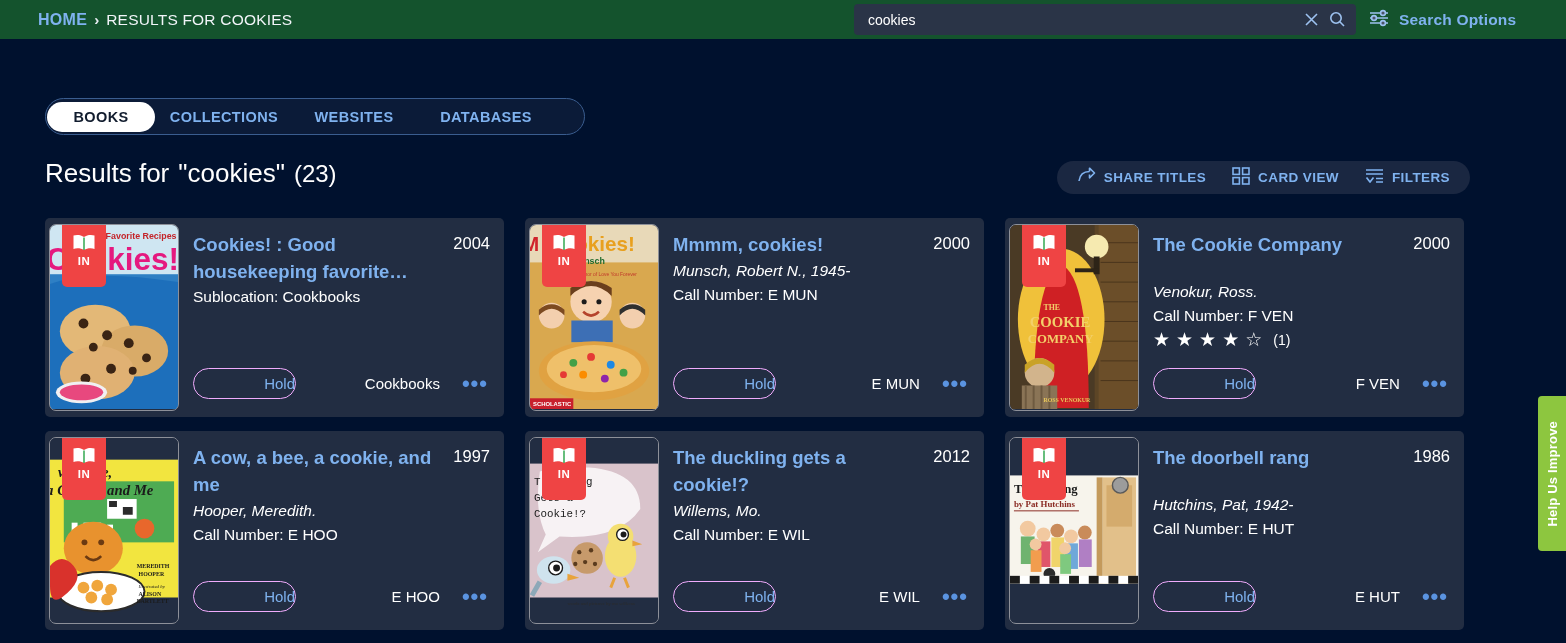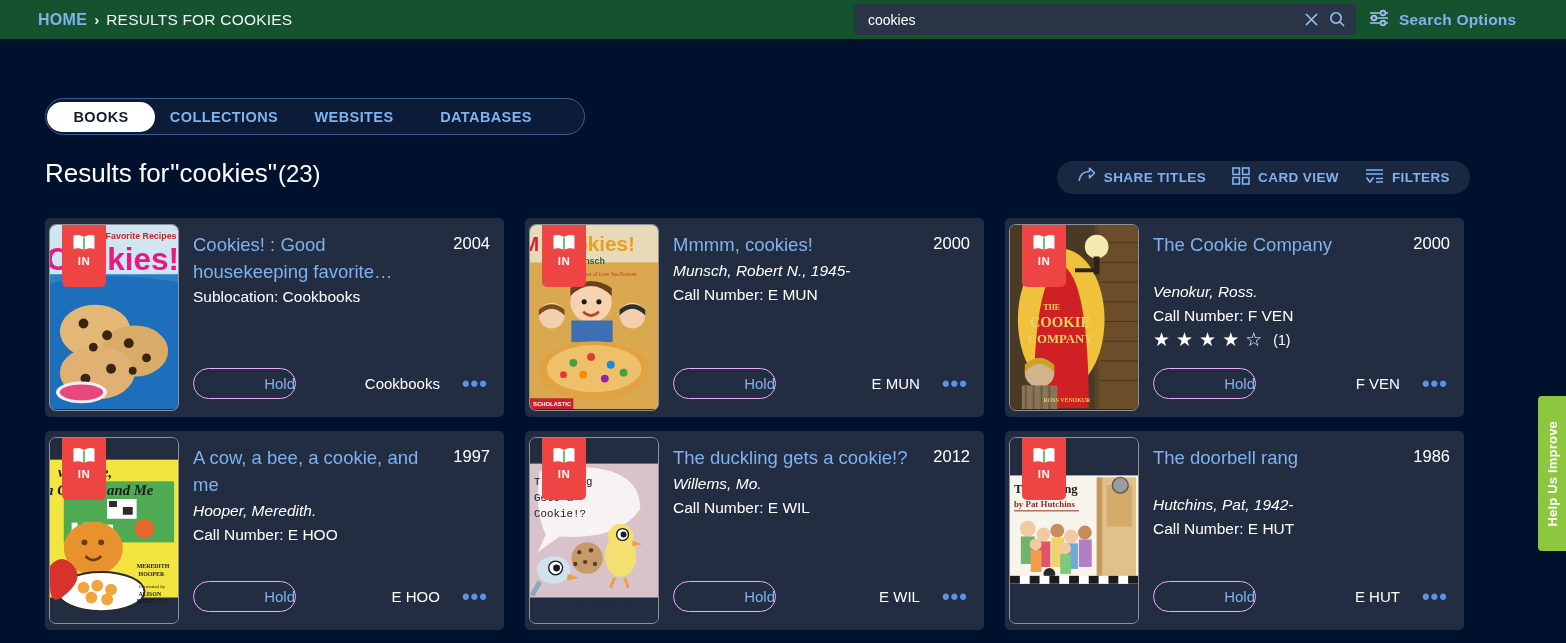--- a/index.html
+++ b/index.html
@@ -78,21 +78,21 @@
     border-radius: 17px; margin: 0 1px;
   }
   .tab-0 { width: 108px; }
   .tab-1 { width: 136px; }
   .tab-2 { width: 124px; }
   .tab-3 { width: 140px; }
 
   
   .res-head {
     position: absolute; left: 45px; top: 158px;
-    display: flex; align-items: baseline; gap: 1px;
+    display: flex; align-items: baseline; gap: 9px;
   }
   .res-title { color: #ffffff; font-size: 26px; }
   .res-query { color: #ffffff; font-size: 26px; }
   .res-count { color: #ffffff; font-size: 24px; }
 
   .toolbar {
     position: absolute; right: 96px; top: 161px;
     height: 33px;
     background: #1a2741;
     border-radius: 17px;
@@ -157,21 +157,21 @@
   }
 
   .card-body {
     flex: 1; position: relative;
     padding: 13px 14px 0 16px;
     min-width: 0;
   }
   .row-title { display: flex; align-items: flex-start; gap: 10px; }
   .title-link {
     color: #7fb2ef; font-size: 18.5px; line-height: 27px;
-    cursor: pointer; flex: 1; min-width: 0;
+    cursor: pointer; flex: 1; min-width: 0; font-weight: bold;
   }
   .year {
     color: #ffffff; font-size: 16.5px; flex: 0 0 auto;
     padding-top: 3px; white-space: nowrap;
   }
   .author {
     color: #ffffff; font-size: 15.5px; font-style: italic;
     line-height: 24px; margin-top: 1px;
   }
   .callnum {

